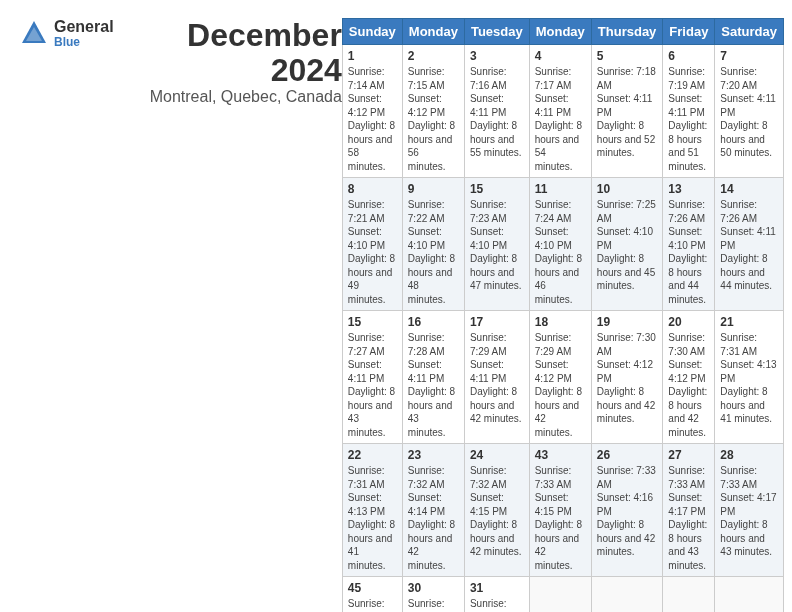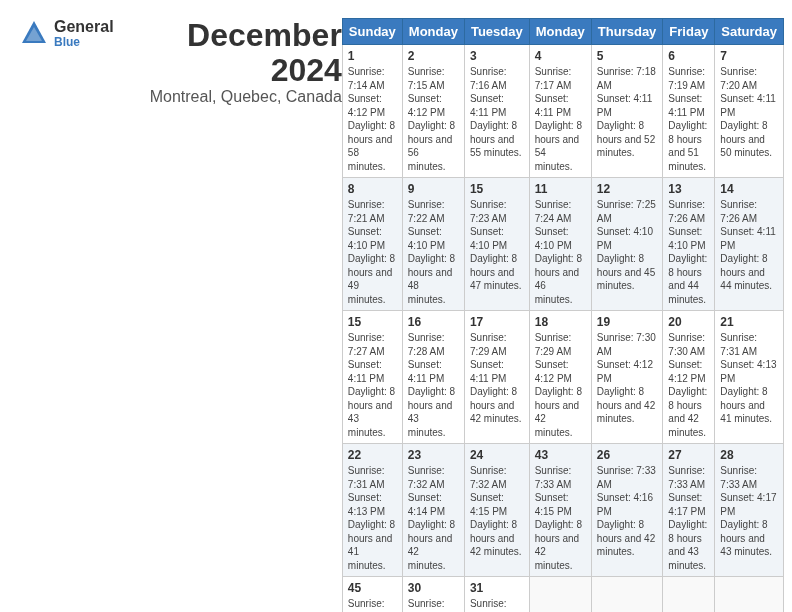--- a/index.html
+++ b/index.html
@@ -182,21 +182,21 @@
           </td>
           <td>
             <span class="day-num">15</span>
             <div class="day-info">Sunrise: 7:23 AM<br>Sunset: 4:10 PM<br>Daylight: 8 hours and 47 minutes.</div>
           </td>
           <td>
             <span class="day-num">11</span>
             <div class="day-info">Sunrise: 7:24 AM<br>Sunset: 4:10 PM<br>Daylight: 8 hours and 46 minutes.</div>
           </td>
           <td>
-            <span class="day-num">12</span>
+            <span class="day-num">10</span>
             <div class="day-info">Sunrise: 7:25 AM<br>Sunset: 4:10 PM<br>Daylight: 8 hours and 45 minutes.</div>
           </td>
           <td>
             <span class="day-num">13</span>
             <div class="day-info">Sunrise: 7:26 AM<br>Sunset: 4:10 PM<br>Daylight: 8 hours and 44 minutes.</div>
           </td>
           <td>
             <span class="day-num">14</span>
             <div class="day-info">Sunrise: 7:26 AM<br>Sunset: 4:11 PM<br>Daylight: 8 hours and 44 minutes.</div>
           </td>

